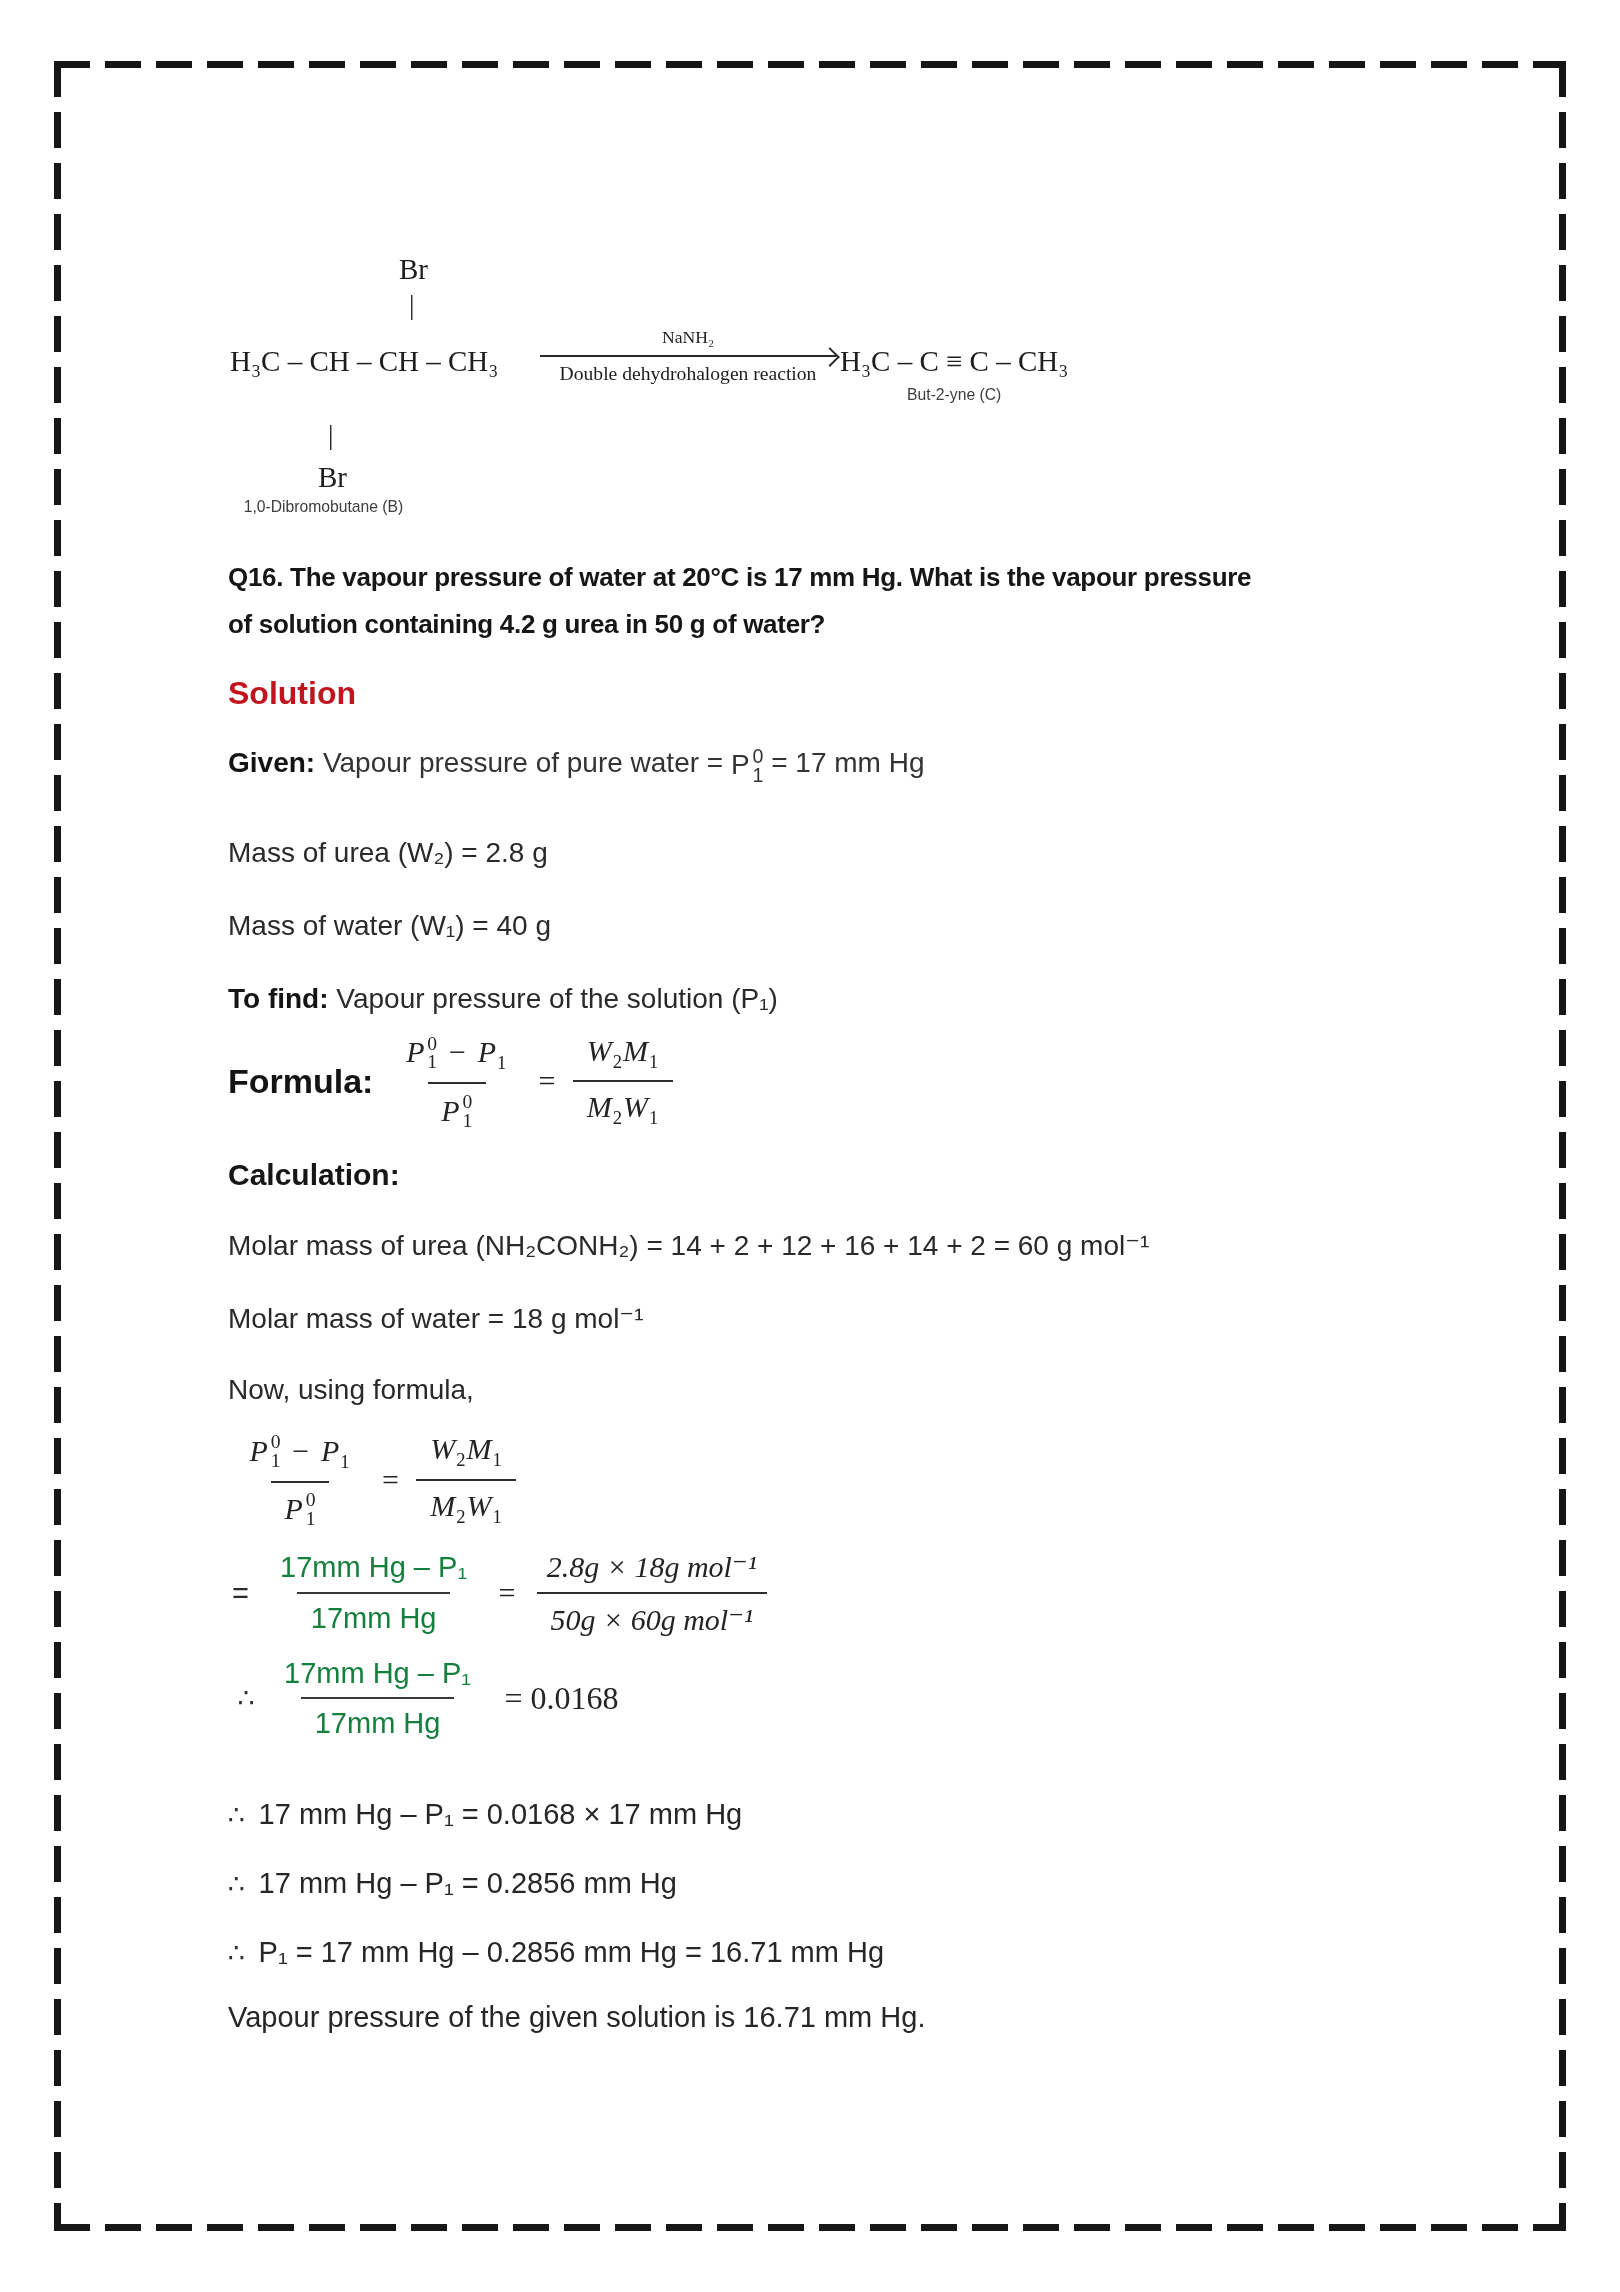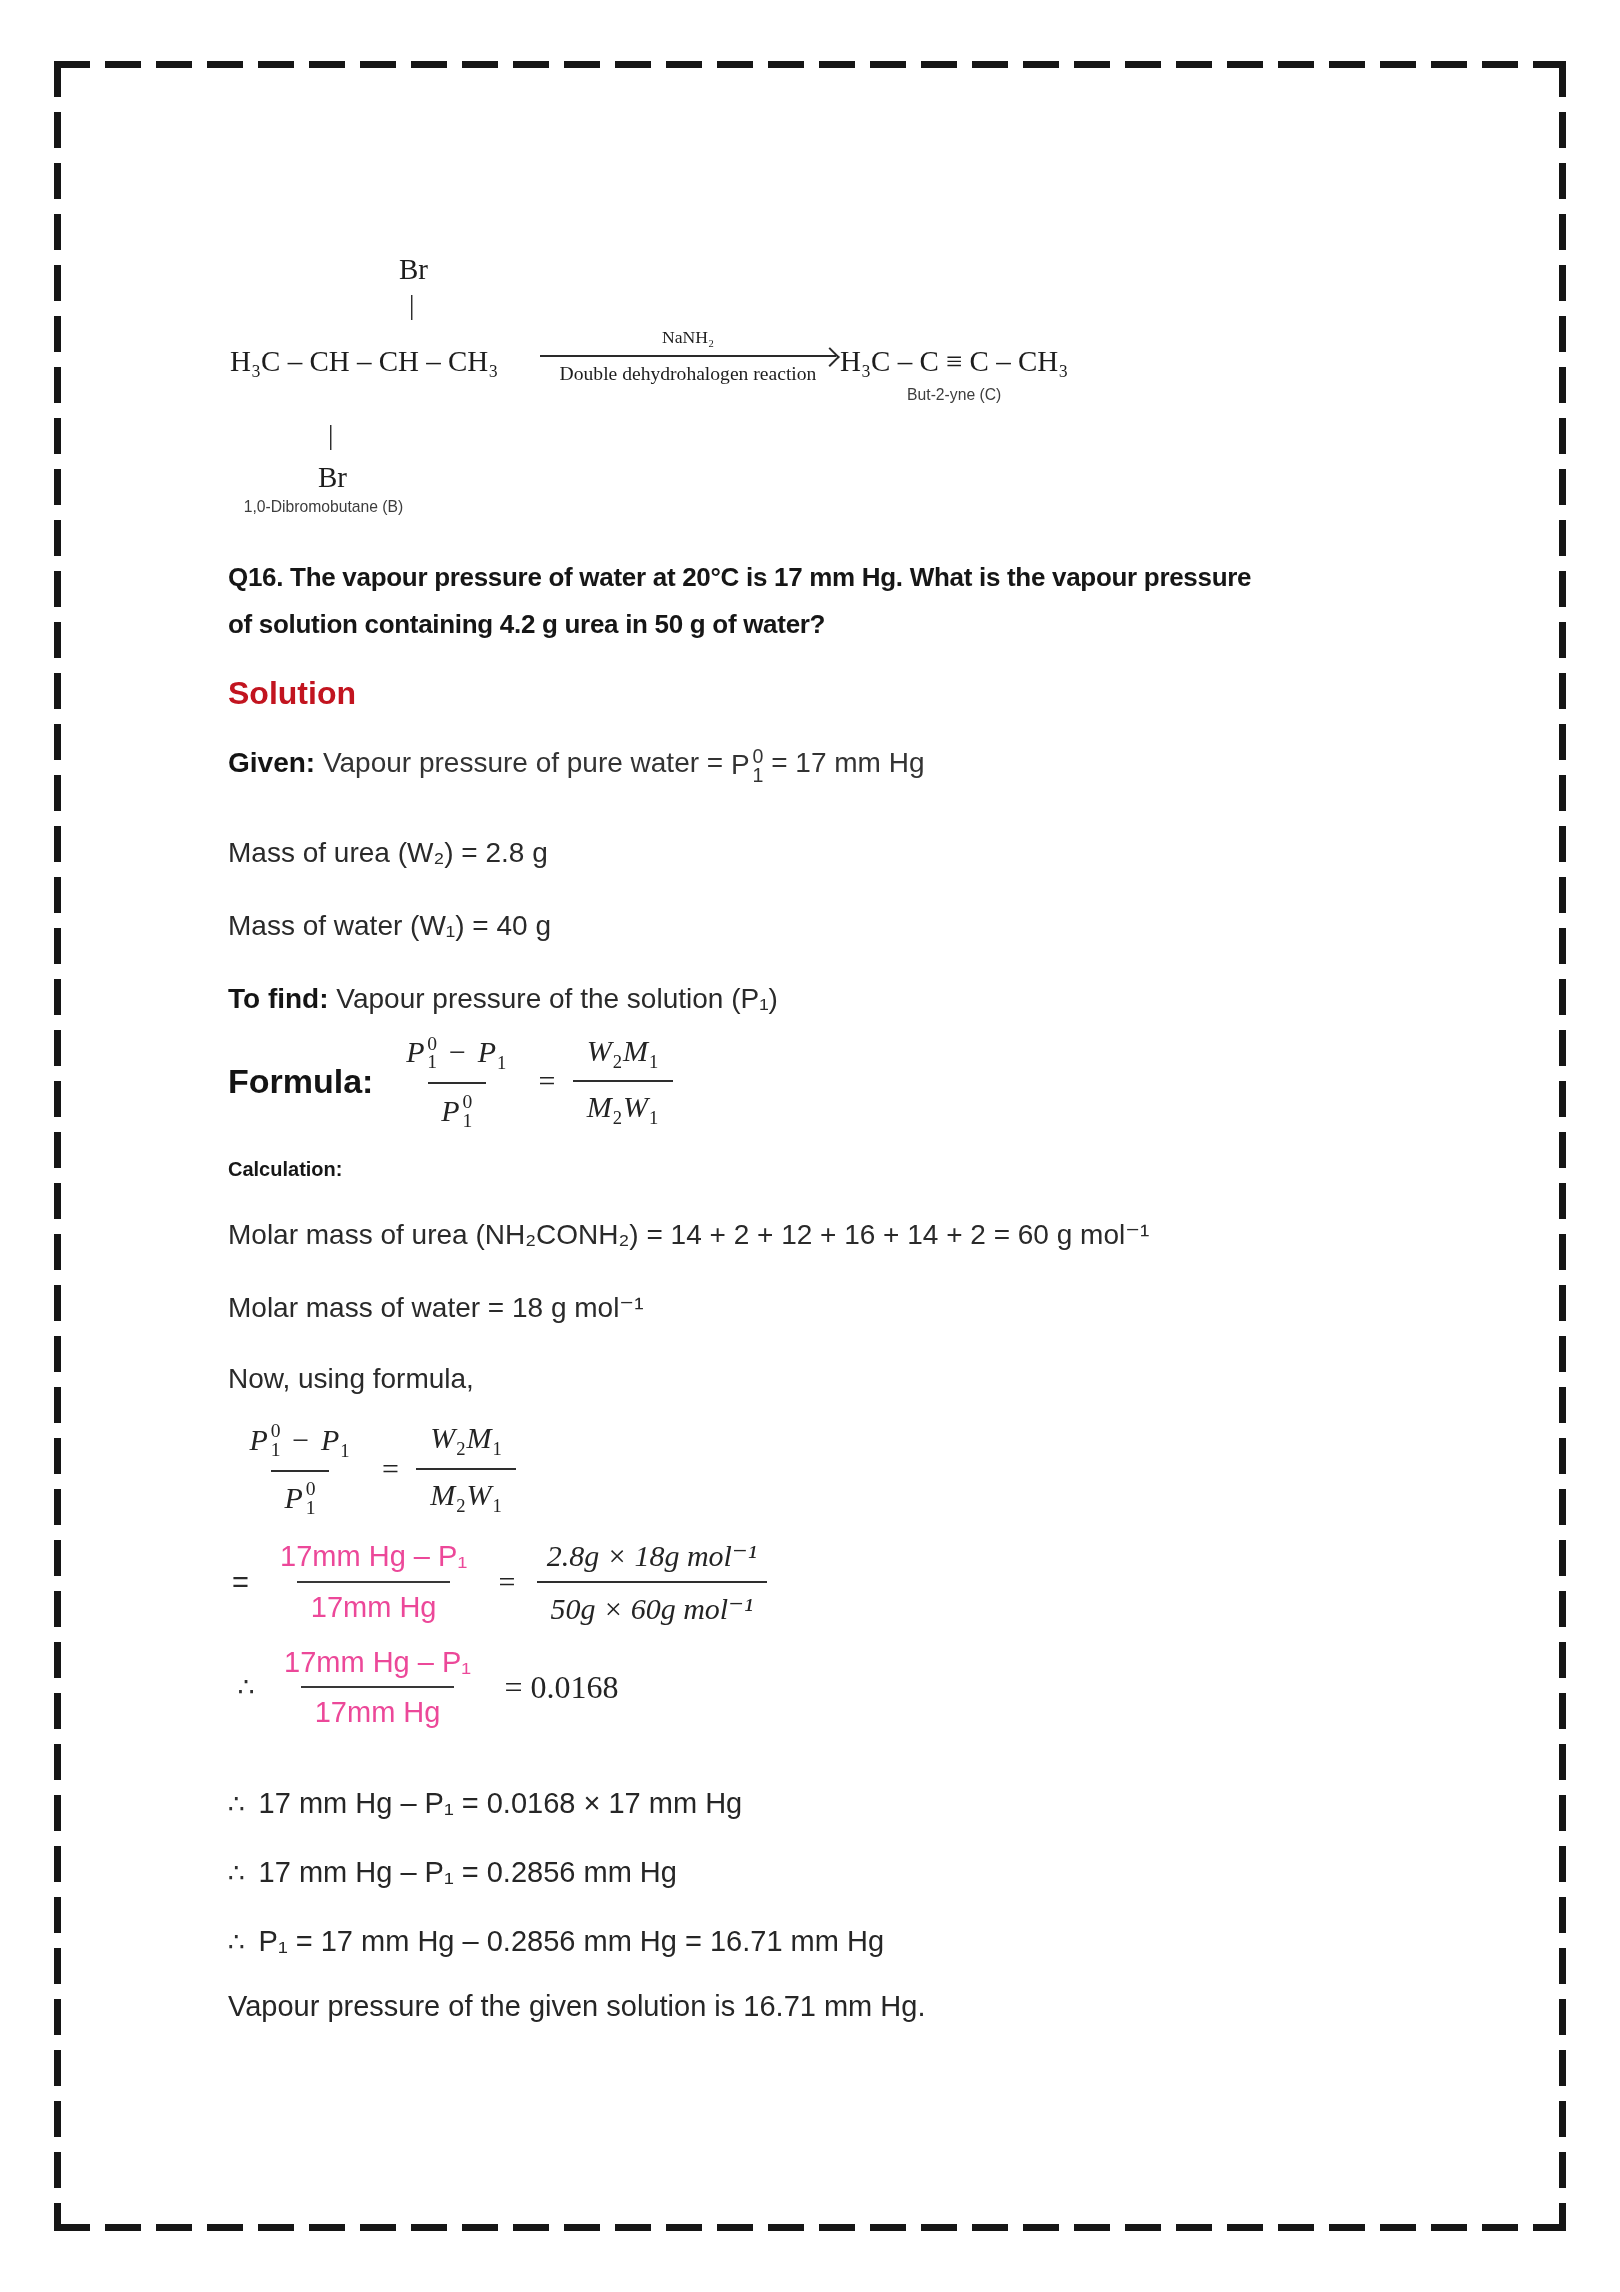--- a/index.html
+++ b/index.html
@@ -49,21 +49,21 @@
   .reactant-label{position:absolute;left:15.7px;top:251px;}
 
   
   .question{font-size:26px;font-weight:700;color:#161616;line-height:47px;letter-spacing:-0.3px;}
   .qline{white-space:nowrap;}
   .sol-heading{margin-top:26.5px;font-size:32px;font-weight:600;color:var(--accent-red);}
   .para{margin-top:34px;font-size:28px;line-height:39px;color:#2a2a2a;white-space:nowrap;}
   .para b{font-weight:700;color:#141414;}
   .given{margin-top:25.5px;line-height:51px;color:#333333;}
   .mass-urea{margin-top:43px;}
-  .calc-heading{margin-top:26.5px;font-size:20px;font-weight:700;color:#161616;}
+  .calc-heading{margin-top:26.5px;font-size:30px;font-weight:700;color:#161616;}
   .now-using{margin-top:32px;}
 
   
   .math{font-family:"Liberation Serif","DejaVu Serif",serif;font-size:30px;color:#242424;}
   .it{font-style:italic;}
   .frac{display:inline-flex;flex-direction:column;align-items:center;}
   .frac .num{display:flex;align-items:baseline;justify-content:center;gap:11.8px;padding:2px 13.7px 7.8px;}
   .frac .den{display:flex;align-items:baseline;justify-content:center;gap:11.8px;border-top:2.5px solid #2e2e2e;padding:7.8px 13.7px 2px;}
   .pstack{display:inline-flex;align-items:center;vertical-align:middle;}
   .pstack .pletter{font-style:italic;}
@@ -72,21 +72,21 @@
   .pv{display:inline;white-space:nowrap;}
   .sb{font-size:18.6px;font-style:normal;vertical-align:-6.9px;margin:0 1px;}
   .mop{font-style:normal;}
   .meq{font-family:"Liberation Serif","DejaVu Serif",serif;font-style:normal;font-size:30px;margin:0 17.6px;}
   .seq{font-size:29px;margin-right:17.6px;color:#2a2a2a;}
   .tf{font-size:26.5px;color:#2e2e2e;margin-right:15.7px;}
   .mres{font-family:"Liberation Serif","DejaVu Serif",serif;font-size:32px;margin-left:19.6px;color:#242424;}
   .eqrow{display:flex;align-items:center;}
   .formula-row{margin-top:13.7px;}
   .flabel{font-size:34px;font-weight:700;color:#141414;margin-right:19px;}
-  .sfrac{font-family:"Liberation Sans","DejaVu Sans",sans-serif;font-style:normal;font-size:29px;color:#ec4899;}
+  .sfrac{font-family:"Liberation Sans","DejaVu Sans",sans-serif;font-style:normal;font-size:29px;color:#15803d;}
   .sfrac .den{border-top:2.5px solid #383838;}
   .formula2{margin-top:21.6px;margin-left:7.8px;}
   .eq3{margin-top:17.6px;margin-left:3.9px;}
   .eq4{margin-top:15.7px;margin-left:9.8px;}
   .tline{margin-top:36px;font-size:29px;color:#262626;white-space:nowrap;}
   .tline .tf{margin-right:13.7px;}
   .result1{margin-top:56px;}
   .conclusion{margin-top:32px;font-size:29px;color:#262626;white-space:nowrap;}
 </style>
 </head>

